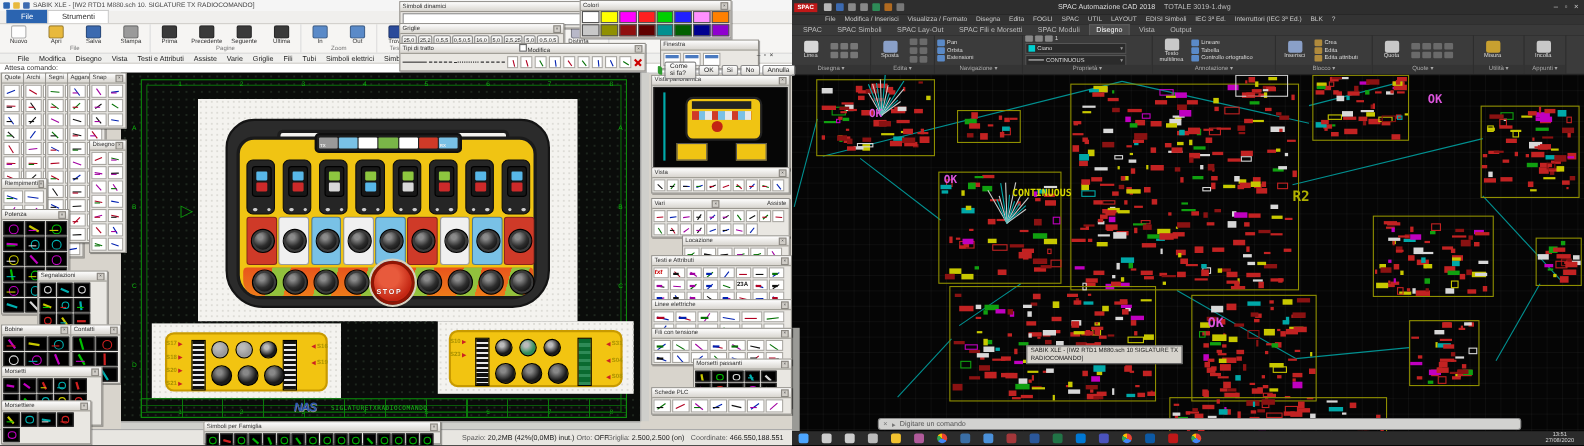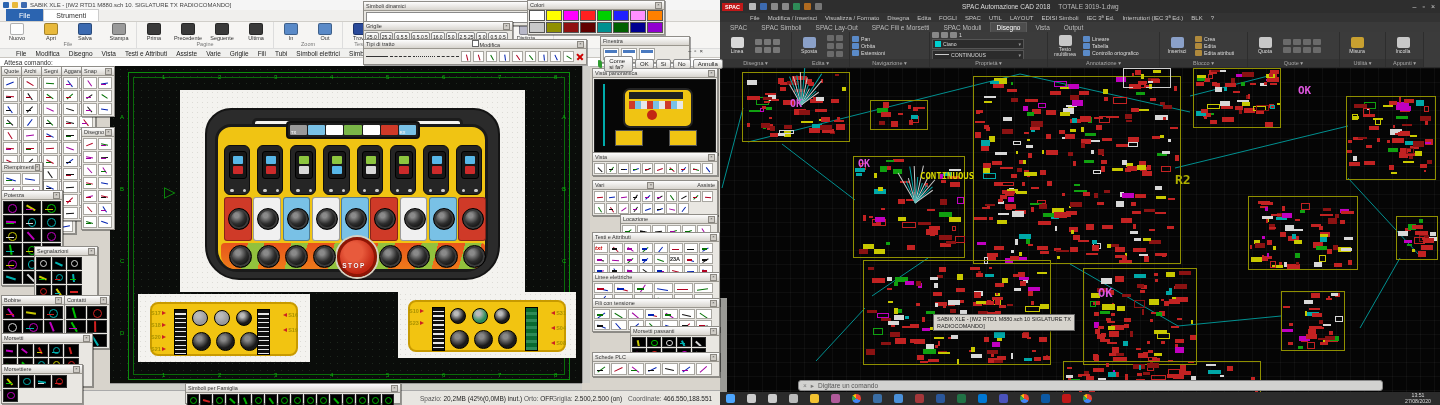--- a/index.html
+++ b/index.html
@@ -493,20 +493,24 @@
             <div class="jstrip" style="right:26px;top:5px;height:42px;background:repeating-linear-gradient(#0a6a30 0 4px,#2e8b57 4px 7px)"></div>
             <div class="jknob" style="left:40px;top:6px;width:14px;height:14px;background:radial-gradient(circle at 38% 33%,#bbb 0 15%,#1a1a1a 60%)"></div>
             <div class="jknob" style="left:62px;top:6px;width:14px;height:14px;background:radial-gradient(circle at 38% 33%,#bbb 0 15%,#2e8b57 60%)"></div>
             <div class="jknob" style="left:84px;top:6px;width:14px;height:14px;background:radial-gradient(circle at 38% 33%,#bbb 0 15%,#1a1a1a 60%)"></div>
             <div class="jknob" style="left:40px;top:28px;width:17px;height:17px;background:radial-gradient(circle at 38% 33%,#888 0 15%,#1a1a1a 60%)"></div>
             <div class="jknob" style="left:64px;top:28px;width:17px;height:17px;background:radial-gradient(circle at 38% 33%,#888 0 15%,#1a1a1a 60%)"></div>
             <div class="jknob" style="left:88px;top:28px;width:17px;height:17px;background:radial-gradient(circle at 38% 33%,#888 0 15%,#1a1a1a 60%)"></div>
           </div>
       </div>
 
+      <div id="tblock">
+        <div id="nasLogo">NAS</div>
+        <div id="sheetCode">SIGLATURETXRADIOCOMANDO</div>
+      </div>
     </div>
     <div id="lm-vscroll"></div>
     <div id="lm-hscroll"></div>
 
     <div id="lm-palettes">
         <div class="palette" style="left:1px;top:66px;width:35px;z-index:5">
           <div class="ptitle">
             <span>Quote</span>
             <div class="pclose">×</div>
           </div>

